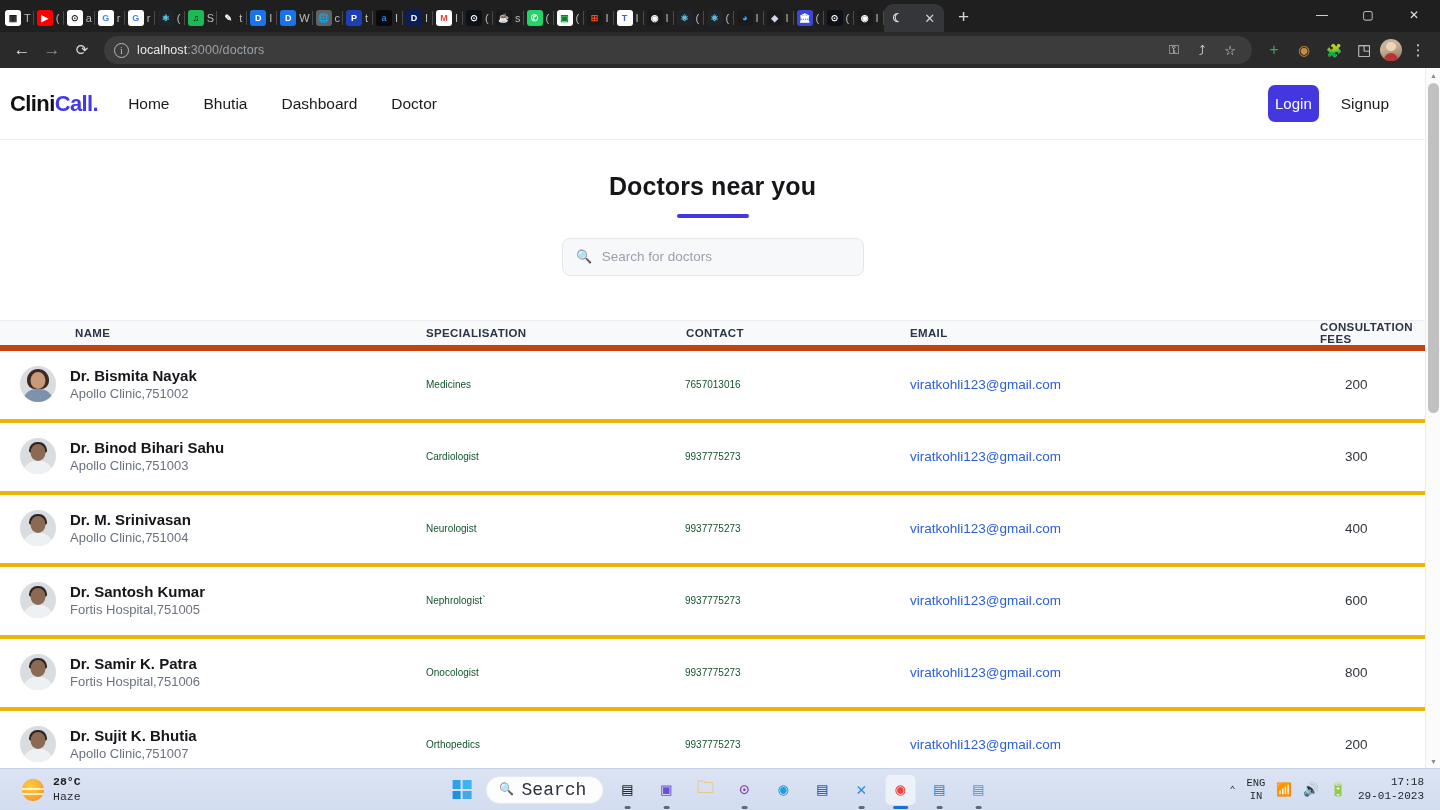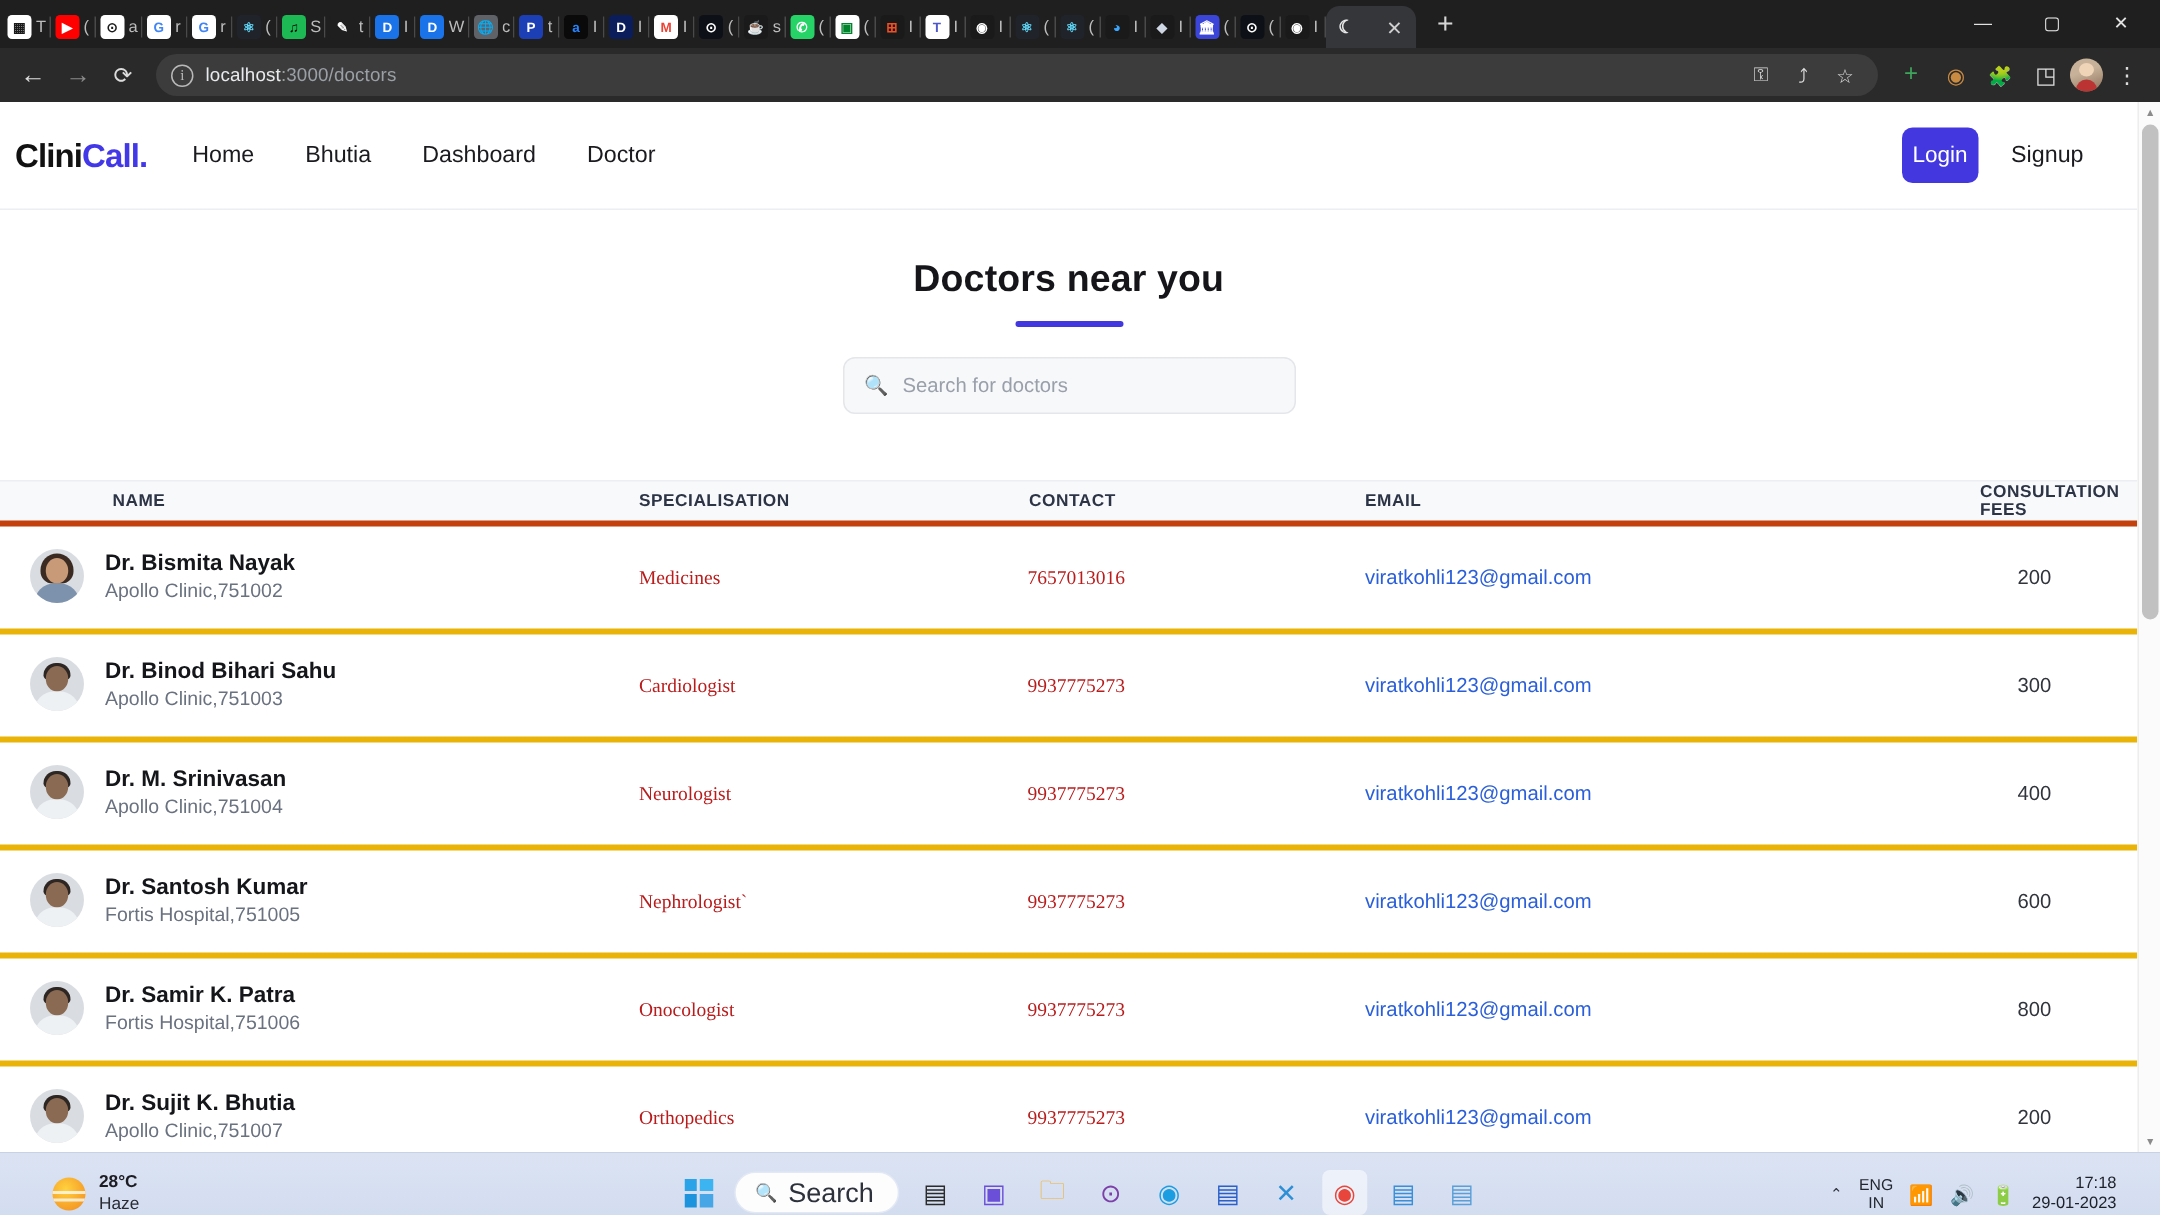--- a/index.html
+++ b/index.html
@@ -147,21 +147,21 @@
   .searchbox input {
     border: none; outline: none; background: transparent;
     font-size: 13.5px; color: #0c4a6e; flex: 1 1 auto;
     font-family: "Liberation Sans", sans-serif;
   }
   .searchbox input::placeholder { color: #9aa0ab; }
 
   .table { margin-top: 24px; width: 100%; }
   .thead {
     background: #f8f9fb; border-top: 1px solid #eceef1;
-    border-bottom: 4px solid #c2410c; display: flex;
+    border-bottom: 6px solid #c2410c; display: flex;
     align-items: center; height: 31px; margin-top: 44px;
   }
   .th {
     font-size: 11.5px; font-weight: bold; color: #2c3446;
     letter-spacing: .35px;
   }
   .row {
     display: flex; align-items: center; height: 72px;
     border-bottom: 4px solid #eab308;
   }
@@ -201,21 +201,21 @@
   }
   .avatar.f .head { background: #c89a78; }
   .avatar.f .hair {
     width: 22px; height: 20px; top: 3px;
     border-radius: 11px 11px 8px 8px; background: #3a2a22;
   }
   .avatar.f .body { background: #7d92ad; }
 
   .dname { font-size: 15px; font-weight: bold; color: #15161a; line-height: 1.32; }
   .dclinic { font-size: 13px; color: #6a7280; line-height: 1.38; }
-  .cell-txt { font-size: 13px; color: #b91c1c; font-family: Liberation Serif, serif; }
+  .cell-txt { font-size: 10px; color: #14532d; }
   .cell-mail { font-size: 13.5px; color: #2b5fd9; }
   .cell-fees { font-size: 13.5px; color: #30343c; }
 
   .row.partial { height: 30px; overflow: hidden; align-items: flex-start; padding-top: 8px; }
 
   
   .pscroll {
     flex: 0 0 15px; background: #fbfbfb;
     border-left: 1px solid #ededed; position: relative;
   }
@@ -228,22 +228,23 @@
   .pscroll .down { bottom: 0; }
   .pscroll .thumb {
     position: absolute; left: 2px; width: 11px;
     top: 15px; height: 330px; background: #c1c1c1; border-radius: 6px;
   }
 
   
   .taskbar {
     height: 42px; flex: 0 0 42px;
     background: linear-gradient(180deg,#dbe3f3 0%,#d3ddf0 100%);
-    display: flex; align-items: flex-end; padding: 0 23px; gap: 0;
+    display: flex; align-items: center; padding: 0 10px; gap: 0;
     border-top: 1px solid #c8d2e6;
+    font-family: Liberation Mono, monospace;
   }
   .weather { display: flex; align-items: center; gap: 9px; padding-left: 12px; }
   .sun {
     width: 22px; height: 22px; border-radius: 50%;
     background: radial-gradient(circle at 40% 35%, #ffd23f 0%, #f7a52b 60%, #ef8a1f 100%);
     position: relative; overflow: hidden; flex: 0 0 22px;
   }
   .sun::before, .sun::after {
     content: ""; position: absolute; left: -2px; width: 26px;
     height: 2.5px; background: rgba(255,255,255,.75);

